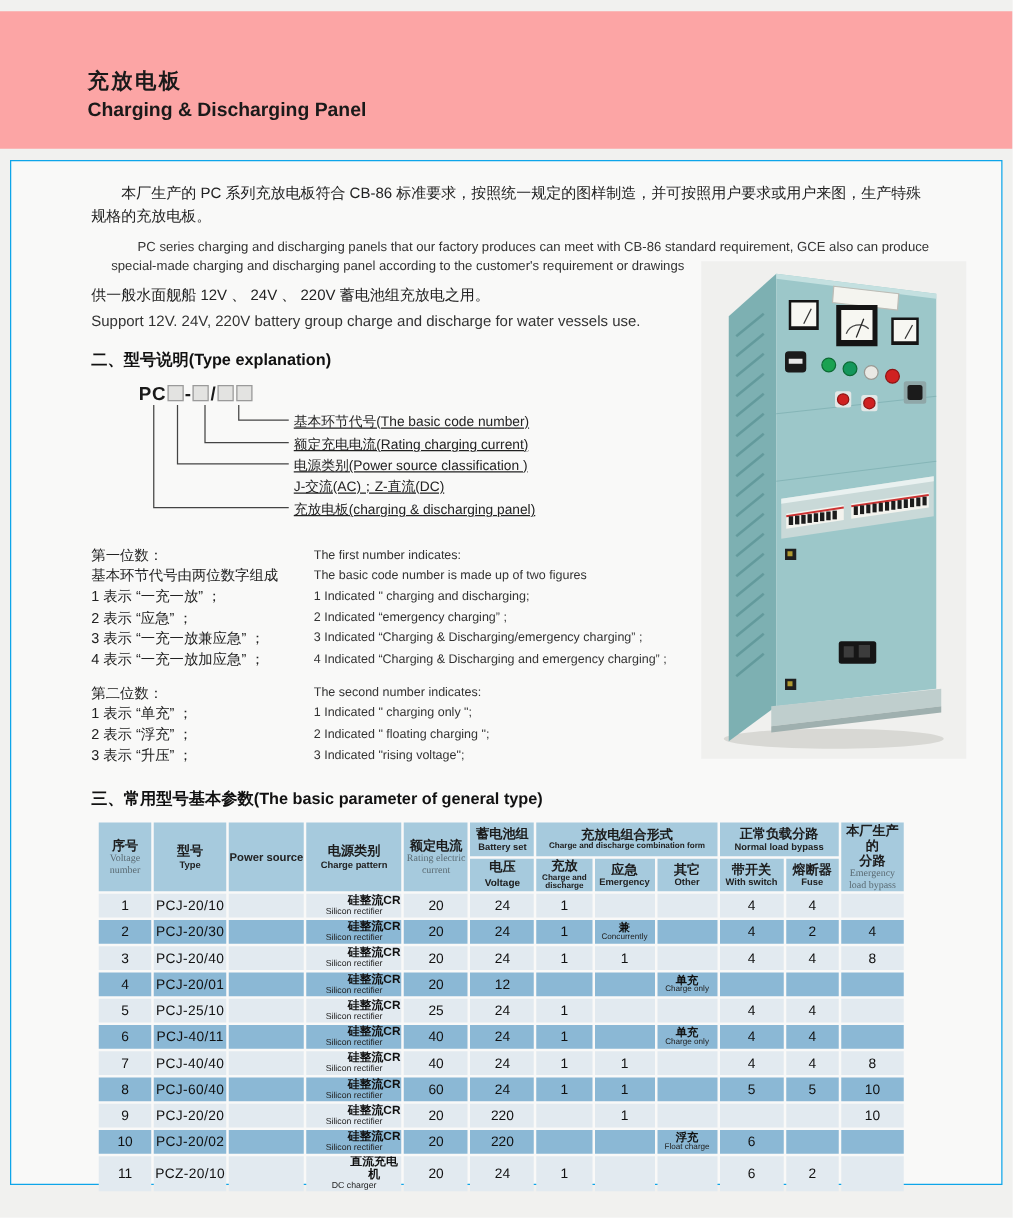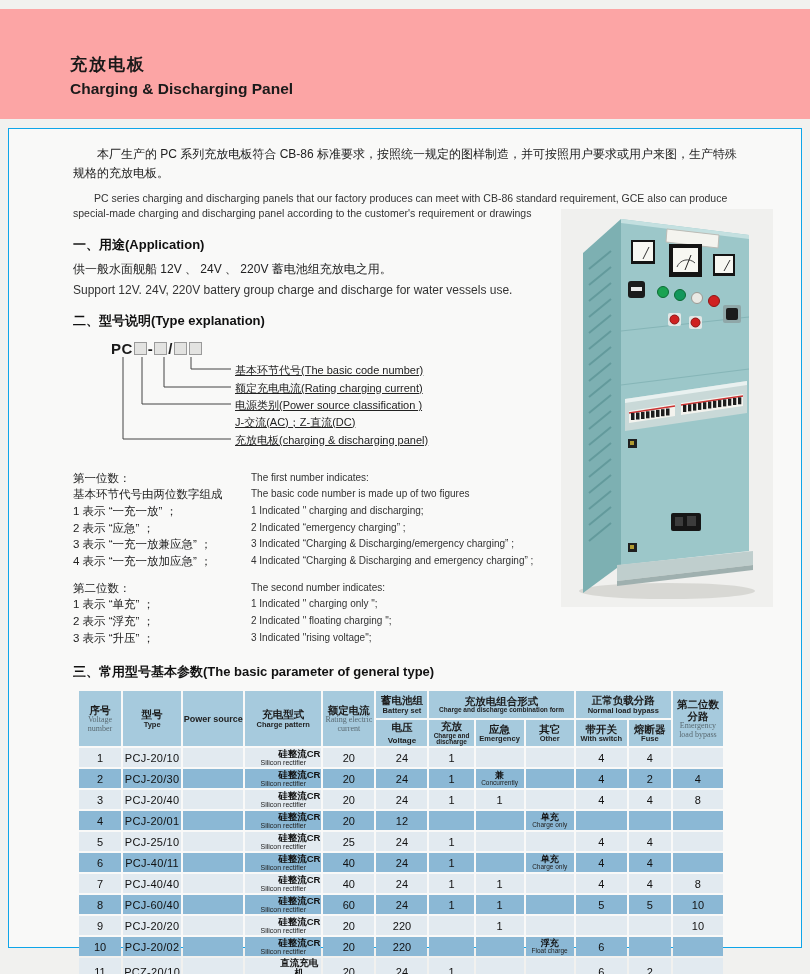--- a/index.html
+++ b/index.html
@@ -12,21 +12,21 @@
   .page-header{background:#fca5a5;margin-top:9px;height:110px;box-sizing:border-box;padding:44px 0 0 70px;}
   .title-cn{font-size:17px;font-weight:bold;letter-spacing:2px;}
   .title-en{font-size:15.5px;font-weight:bold;margin-top:4px;}
   
   .panel{
     position:relative;margin:9px 8px 0 8px;height:820px;box-sizing:border-box;
     background:#f9f9f8;border:1px solid #0ea5e9;padding:16px 60px 0 64px;
   }
   p{margin:0;}
   .intro-cn{font-size:12px;line-height:1.55;text-indent:2em;color:#222;width:672px;}
-  .intro-en{font-size:10.5px;line-height:1.4;color:#333;margin-top:9px;width:660px;text-indent:2em;}
+  .intro-en{font-size:10.5px;line-height:1.4;color:#333;margin-top:9px;width:660px;text-indent:2em;margin-left:16px;}
   .sec-heading{font-size:13px;font-weight:bold;margin-top:15px;color:#111;}
   .app-cn{font-size:12px;margin-top:7px;color:#222;}
   .app-en{font-size:12px;margin-top:5px;color:#333;}
   
   .type-diagram{position:relative;height:120px;margin:10px 0 0 30px;width:480px;}
   .model-code{position:absolute;left:8px;top:0;font-size:15px;font-weight:bold;letter-spacing:.5px;}
   .mbox{display:inline-block;width:11px;height:11px;background:#e3e3e1;border:1px solid #9a9a9a;margin:0 1px;vertical-align:-1px;}
   .connector{position:absolute;left:0;top:0;}
   .diag-label{position:absolute;left:132px;font-size:11px;color:#222;white-space:nowrap;text-decoration:underline;}
   
@@ -64,21 +64,20 @@
 <div class="page-header">
   <div class="title-cn">充放电板</div>
   <div class="title-en">Charging &amp; Discharging Panel</div>
 </div>
 
 <div class="panel">
 
   <p class="intro-cn">本厂生产的 PC 系列充放电板符合 CB-86 标准要求，按照统一规定的图样制造，并可按照用户要求或用户来图，生产特殊规格的充放电板。</p>
   <p class="intro-en">PC series charging and discharging panels that our factory produces can meet with CB-86 standard requirement, GCE also can produce special-made charging and discharging panel according to the customer's requirement or drawings</p>
 
-  <div class="sec-heading">一、用途(Application)</div>
   <p class="app-cn">供一般水面舰船 12V 、 24V 、 220V 蓄电池组充放电之用。</p>
   <p class="app-en">Support 12V. 24V, 220V battery group charge and discharge for water vessels use.</p>
 
   <div class="sec-heading">二、型号说明(Type explanation)</div>
 
   <div class="type-diagram">
     <div class="model-code"><span>PC</span><span class="mbox"></span><span>-</span><span class="mbox"></span><span>/</span><span class="mbox"></span><span class="mbox"></span></div>
     <svg class="connector" width="480" height="120">
       <path d="M20 17 V99 H128" fill="none" stroke="#444" stroke-width="1"></path>
       <path d="M39 17 V64 H128" fill="none" stroke="#444" stroke-width="1"></path>
@@ -154,26 +153,26 @@
           <col style="width:42px">
           <col style="width:50px">
       </colgroup>
       <thead>
         <tr>
           <th rowspan="2"><span>序号</span><span class="ghost">Voltage number</span></th>
           <th rowspan="2"><span>型号</span><span class="th-en">Type</span></th>
           <th rowspan="2">
               <span class="th-en" style="font-size:9px">Power source</span>
             </th>
-          <th rowspan="2"><span>充电型式</span><span class="th-en">Charge pattern</span></th>
+          <th rowspan="2"><span>电源类别</span><span class="th-en">Charge pattern</span></th>
           <th rowspan="2"><span>额定电流</span><span class="ghost">Rating electric current</span></th>
           <th><span>蓄电池组</span><span class="th-en">Battery set</span></th>
           <th colspan="3"><span>充放电组合形式</span><span class="th-en-tiny">Charge and discharge combination form</span></th>
           <th colspan="2"><span>正常负载分路</span><span class="th-en">Normal load bypass</span></th>
-          <th rowspan="2"><span>第二位数</span><br><span>分路</span><span class="ghost"><span>Emergency</span><br><span>load bypass</span></span></th>
+          <th rowspan="2"><span>本厂生产的</span><br><span>分路</span><span class="ghost"><span>Emergency</span><br><span>load bypass</span></span></th>
         </tr>
         <tr>
           <th><span>电压</span> <span style="font-size:8px">Voltage</span></th>
           <th><span>充放</span><span class="th-en-tiny"><span>Charge and</span><br><span>discharge</span></span></th>
           <th><span>应急</span><span class="th-en">Emergency</span></th>
           <th><span>其它</span><span class="th-en">Other</span></th>
           <th><span>带开关</span><span class="th-en">With switch</span></th>
           <th><span>熔断器</span><span class="th-en">Fuse</span></th>
         </tr>
       </thead>

